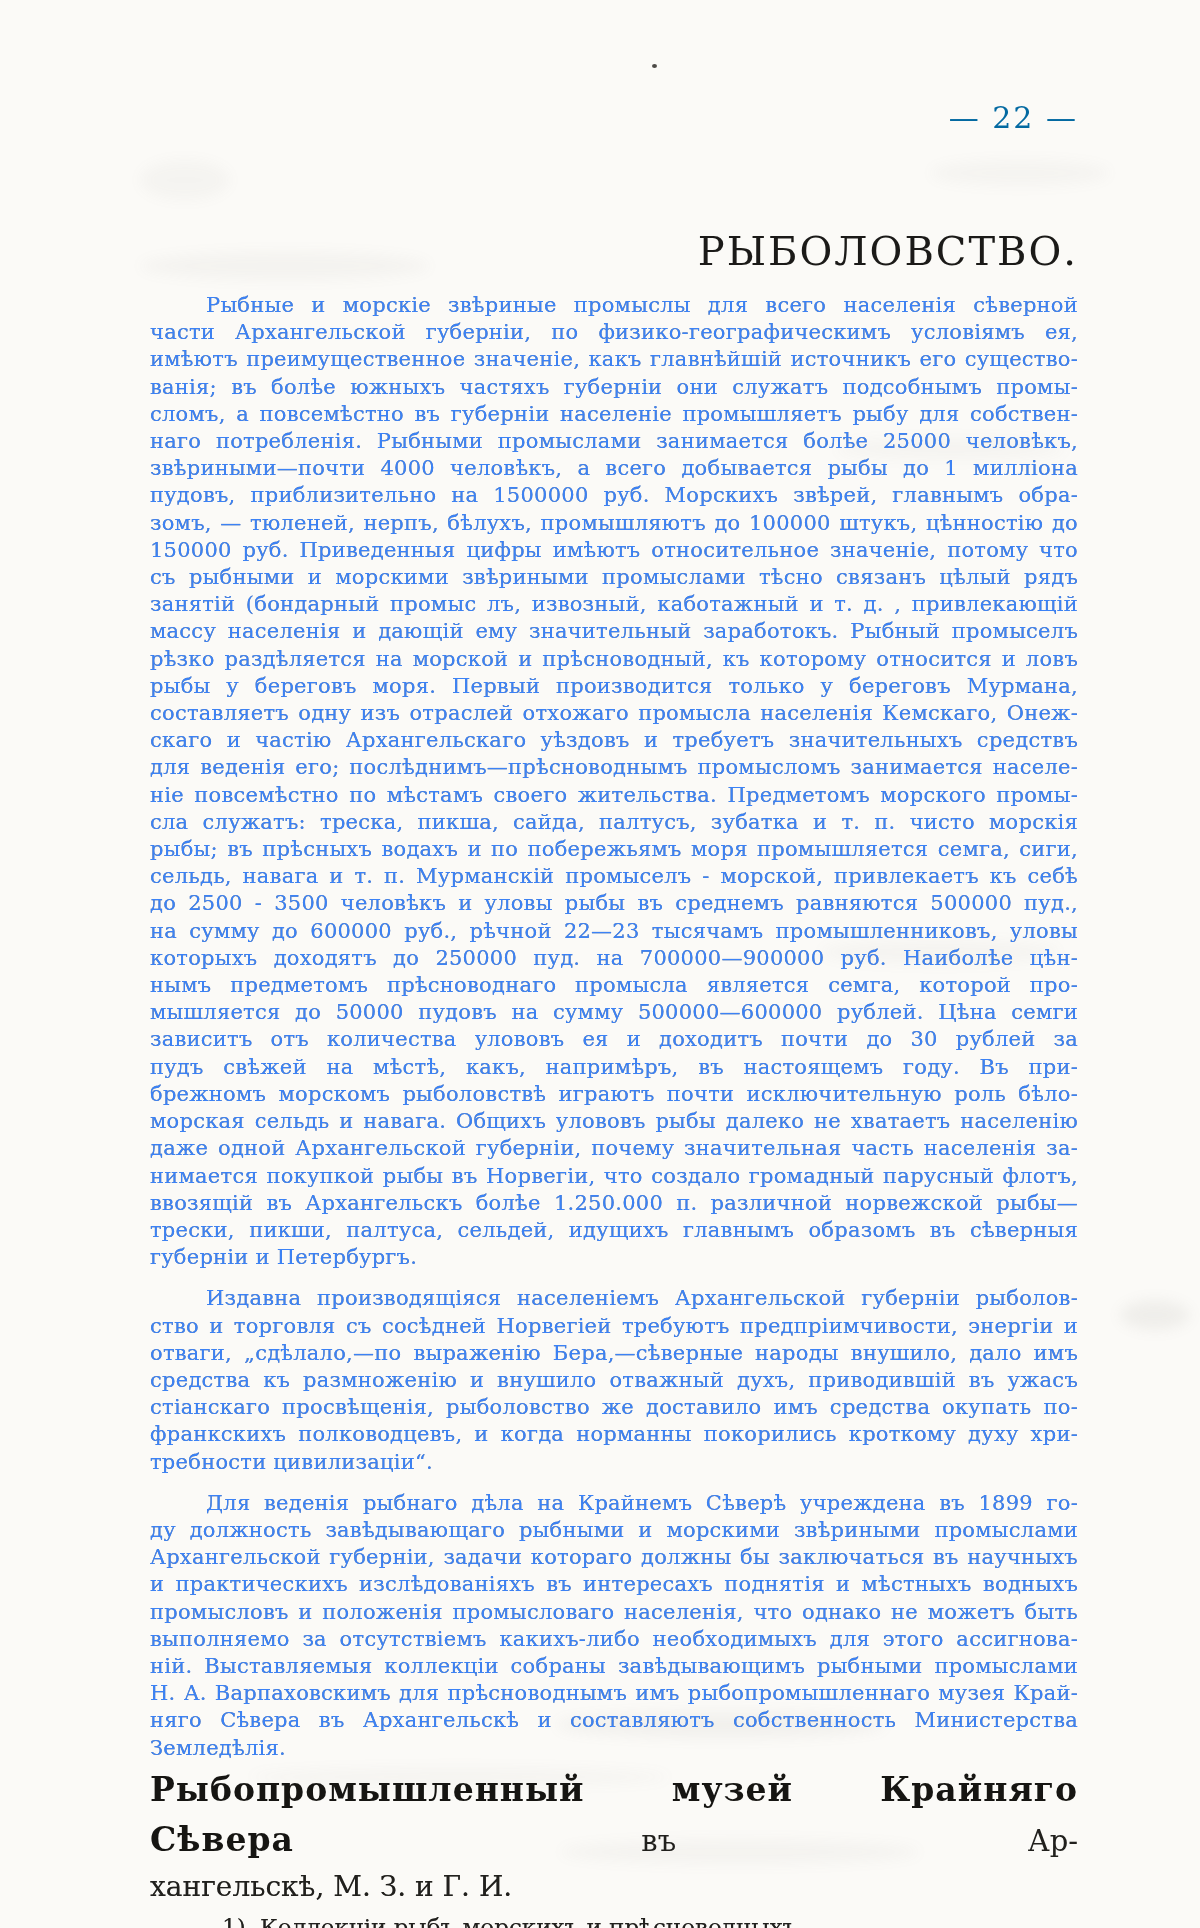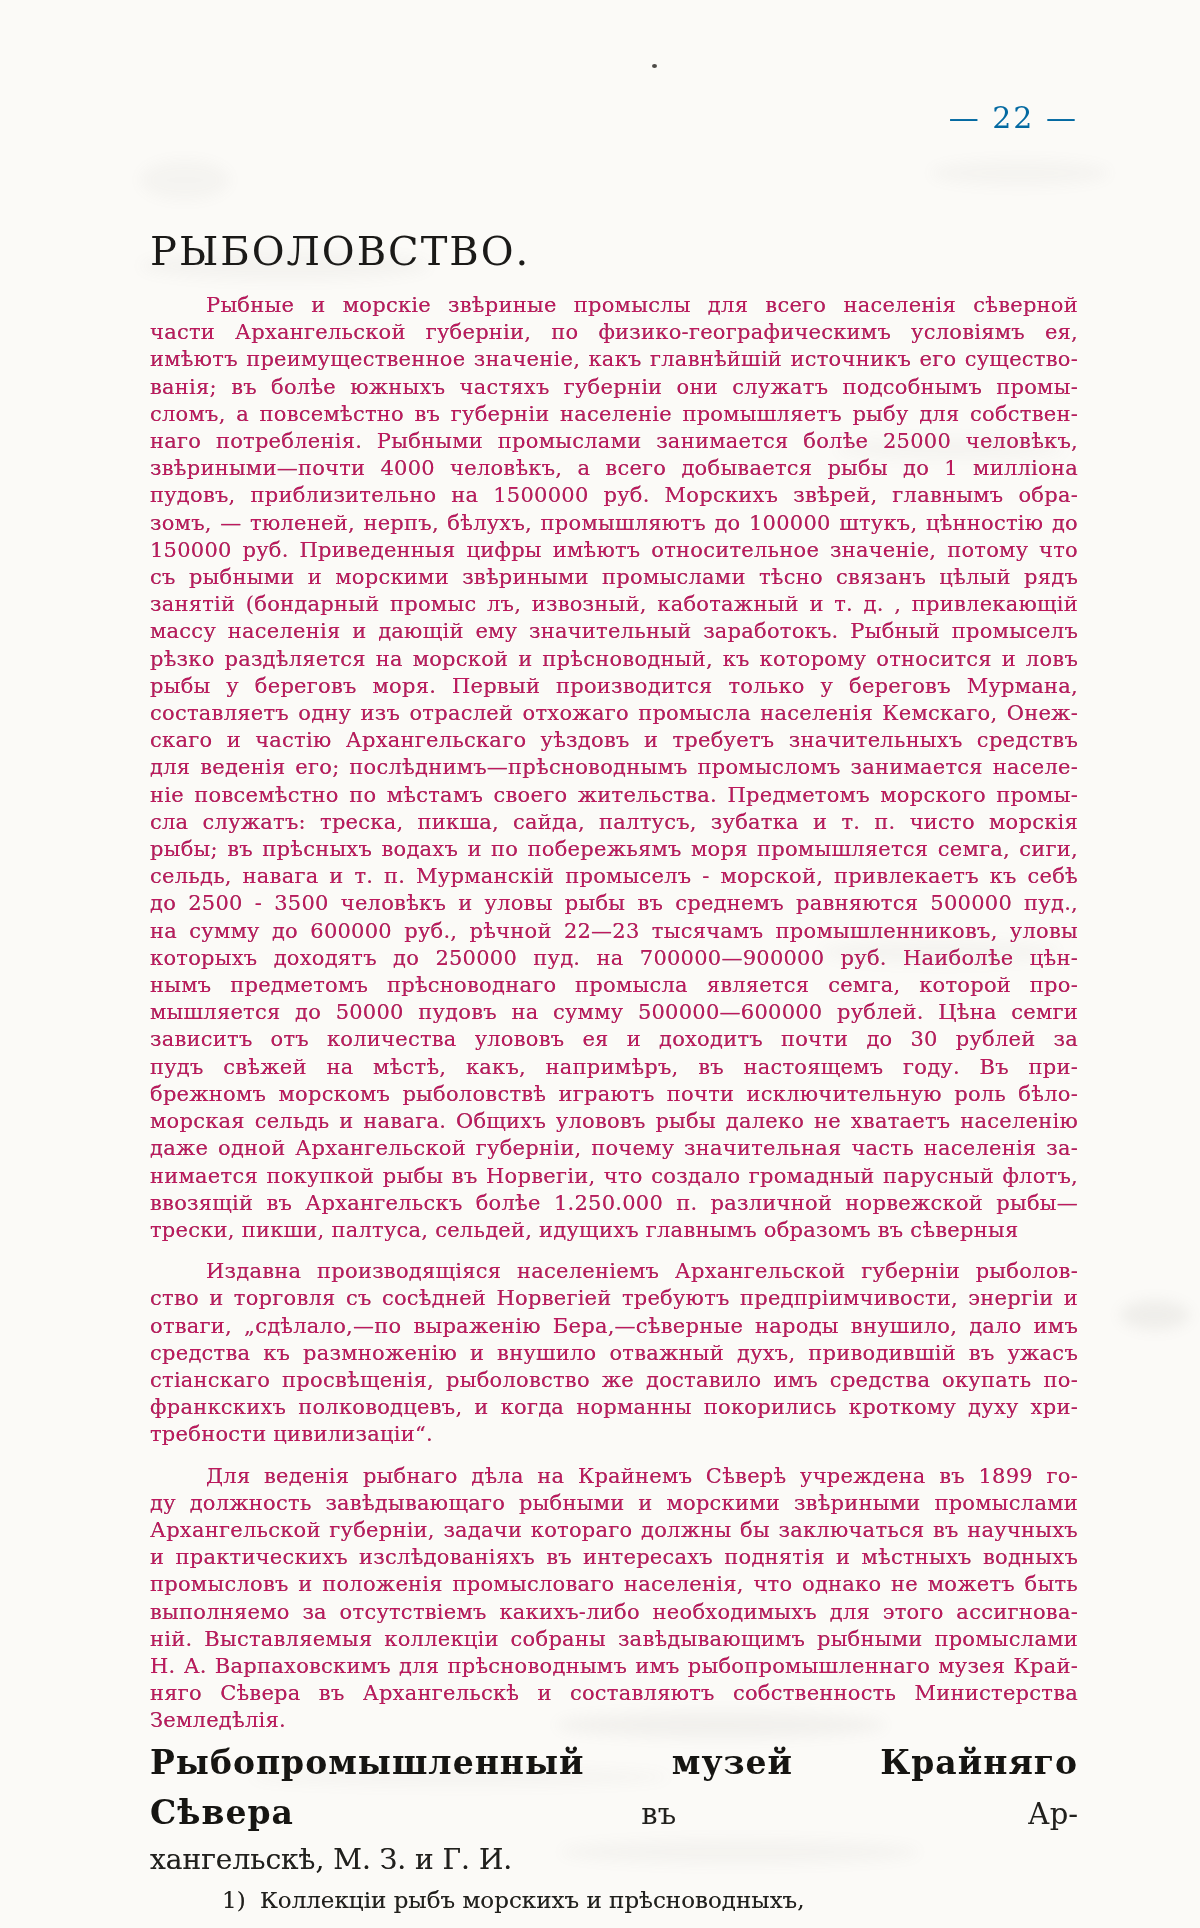--- a/index.html
+++ b/index.html
@@ -12,29 +12,29 @@
     font-family:"DejaVu Serif","Liberation Serif",serif;
     color:#1e1d1b;
   }
   .content{position:absolute;left:150px;top:0;width:928px;}
   .page-number{
     position:absolute;top:100px;left:0;width:100%;
     text-align:right;font-size:30px;letter-spacing:2px;color:#0369a1;
   }
   .doc-title{
     position:absolute;top:228px;left:0;width:100%;
-    text-align:left;font-size:40px;letter-spacing:2px;color:#1b1a18;
+    text-align:right;font-size:40px;letter-spacing:2px;color:#1b1a18;
   }
   .body-text{position:absolute;top:292px;left:0;width:100%;}
   .para{margin:0;}
   .para + .para{margin-top:14px;}
   .para .line{
     font-size:21px;line-height:27.2px;letter-spacing:0.25px;
     text-align:justify;text-align-last:justify;
-    white-space:normal;color:#be185d;
+    white-space:normal;color:#3b82f6;
     text-shadow:0 0 0.5px rgba(30,28,25,0.55);
   }
   .para .line:first-child{text-indent:56px;}
   .para .line:last-child{text-align-last:left;}
   .section-heading{margin-top:6px;}
   .heading-line-1{
     display:block;width:100%;
     text-align:justify;text-align-last:justify;
     line-height:44px;white-space:normal;
   }
@@ -116,20 +116,21 @@
           <div class="line">нымъ предметомъ прѣсноводнаго промысла является семга, которой про-</div>
           <div class="line">мышляется до 50000 пудовъ на сумму 500000—600000 рублей. Цѣна семги</div>
           <div class="line">зависитъ отъ количества улововъ ея и доходитъ почти до 30 рублей за</div>
           <div class="line">пудъ свѣжей на мѣстѣ, какъ, напримѣръ, въ настоящемъ году. Въ при-</div>
           <div class="line">брежномъ морскомъ рыболовствѣ играютъ почти исключительную роль бѣло-</div>
           <div class="line">морская сельдь и навага. Общихъ улововъ рыбы далеко не хватаетъ населенію</div>
           <div class="line">даже одной Архангельской губерніи, почему значительная часть населенія за-</div>
           <div class="line">нимается покупкой рыбы въ Норвегіи, что создало громадный парусный флотъ,</div>
           <div class="line">ввозящій въ Архангельскъ болѣе 1.250.000 п. различной норвежской рыбы—</div>
           <div class="line">трески, пикши, палтуса, сельдей, идущихъ главнымъ образомъ въ сѣверныя</div>
+          <div class="line">губерніи и Петербургъ.</div>
         </div>
 
       <div class="para">
           <div class="line">Издавна производящіяся населеніемъ Архангельской губерніи рыболов-</div>
           <div class="line">ство и торговля съ сосѣдней Норвегіей требуютъ предпріимчивости, энергіи и</div>
           <div class="line">отваги, „сдѣлало,—по выраженію Бера,—сѣверные народы внушило, дало имъ</div>
           <div class="line">средства къ размноженію и внушило отважный духъ, приводившій въ ужасъ</div>
           <div class="line">стіанскаго просвѣщенія, рыболовство же доставило имъ средства  окупать по-</div>
           <div class="line">франкскихъ полководцевъ, и когда норманны покорились кроткому духу хри-</div>
           <div class="line">требности цивилизаціи“.</div>

